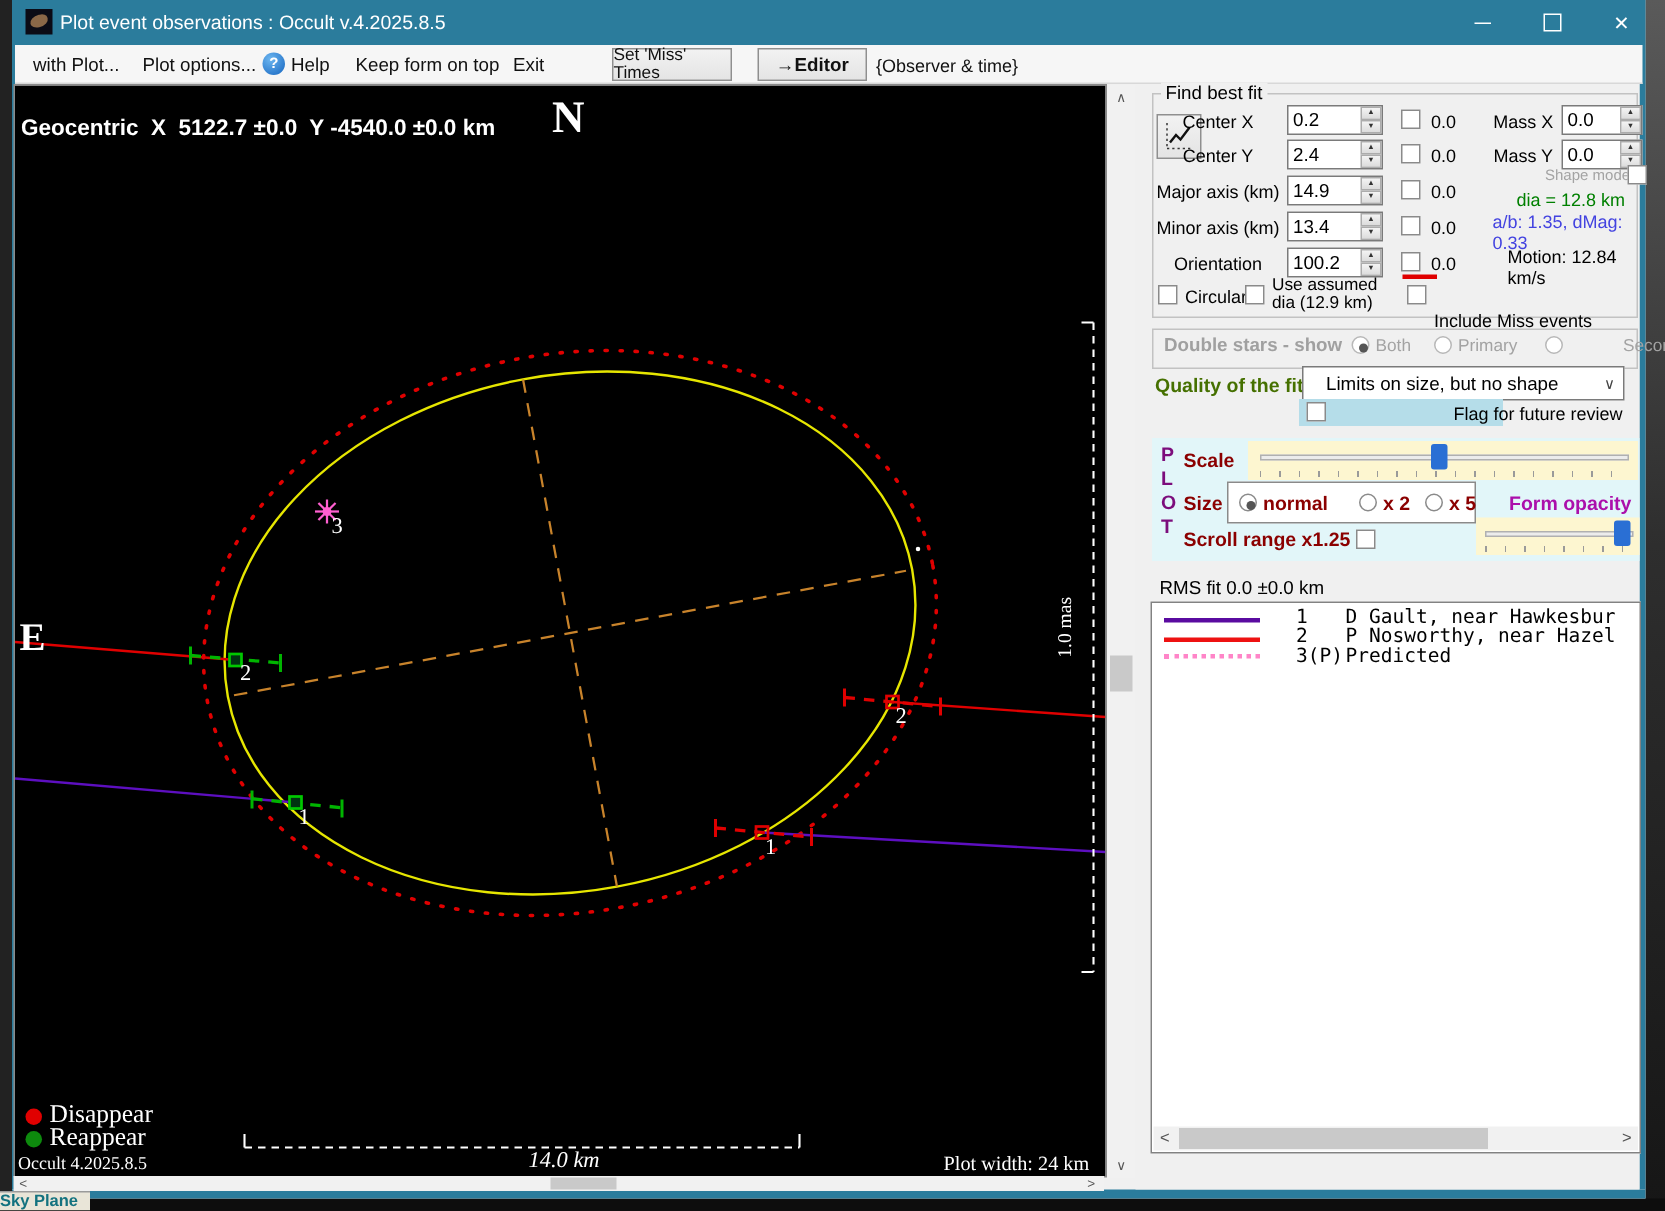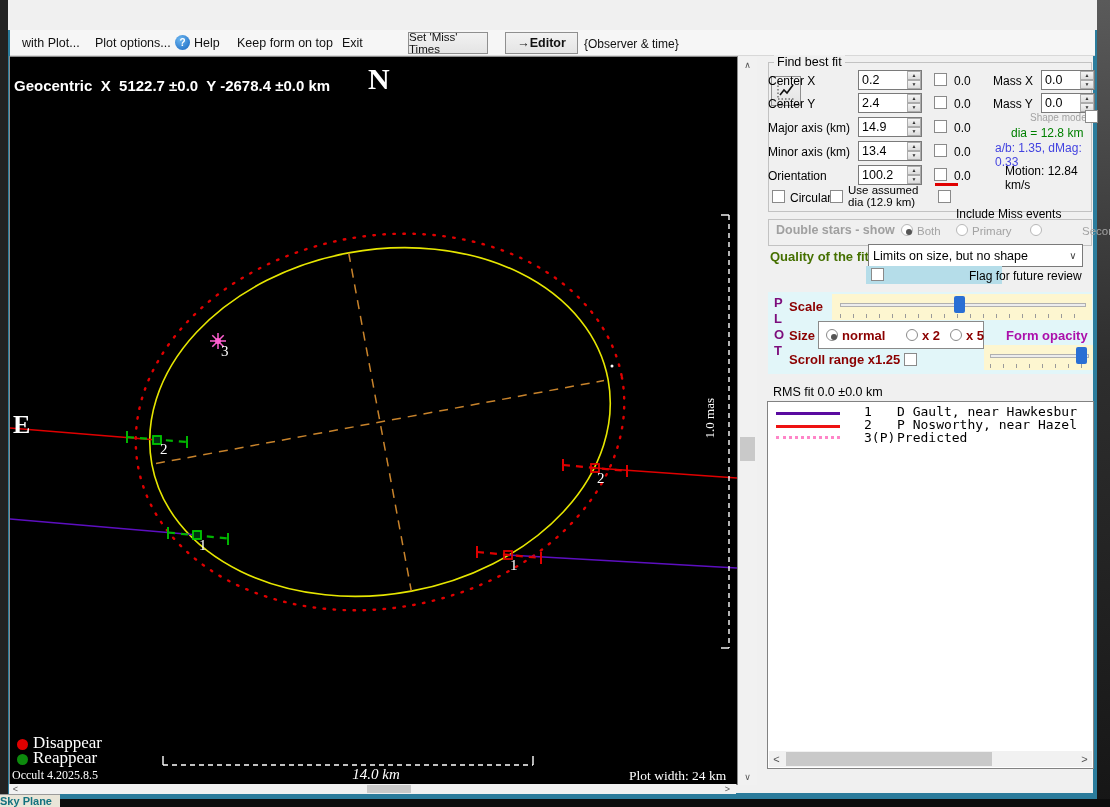--- a/index.html
+++ b/index.html
@@ -33,34 +33,34 @@
   .dot{width:11px;height:11px;border-radius:50%;}
   
   .sb{background:#f1f1f1;}
   .sbarrow{display:flex;align-items:center;justify-content:center;color:#555;font-size:9px;}
   .sbthumb{background:#c9c9c9;}
   
   .panelbg{left:749px;top:56px;width:336px;height:737px;background:#f0f0f0;}
   .gb{border:1px solid #c2c2c2;}
   .gbcap{background:#f0f0f0;padding:0 3px;font-size:12.5px;color:#000;}
   .lbl{font-size:12px;color:#000;}
-  .rlbl{font-size:12px;color:#000;text-align:left;}
+  .rlbl{font-size:12px;color:#000;text-align:center;}
   .tb{background:#fff;border:1px solid #7a7a7a;box-sizing:border-box;display:flex;}
   .tb .v{flex:1;font-size:12.5px;padding:2px 0 0 3px;color:#000;}
   .spin{width:14px;display:flex;flex-direction:column;}
   .spin div{flex:1;background:linear-gradient(#f4f4f4,#dcdcdc);border:1px solid #acacac;font-size:5px;line-height:7px;
             text-align:center;color:#333;overflow:hidden;}
   .cb{width:13px;height:13px;background:#fff;border:1px solid #8a8a8a;box-sizing:border-box;
       font:11px/10px "Liberation Sans",sans-serif;text-align:center;color:#7a7a7a;}
   .radio{width:12px;height:12px;border:1px solid #8a8a8a;border-radius:50%;background:#fff;box-sizing:border-box;}
   .radio.sel::after{content:"";position:absolute;left:2px;top:2px;width:6px;height:6px;border-radius:50%;background:#555;position:relative;display:block;margin:2px;}
   .radio.dis{border-color:#b8b8b8;}
   .graytxt{color:#a3a3a3;}
   .select{background:#fff;border:1px solid #7a7a7a;box-sizing:border-box;display:flex;align-items:center;font-size:12.5px;color:#000;}
-  .select .sv{flex:1;padding-left:4px;}
+  .select .sv{flex:1;padding-left:15px;}
   .select .ar{width:18px;text-align:center;color:#444;font-size:10px;}
   .plotpanel{background:#e2f6f9;}
   .sld{background:#fdf6d0;}
   .track{background:#ececec;border:1px solid #b0b0b0;height:2px;}
   .thumb{width:11px;height:17px;background:#2a6fd4;border-radius:2px;}
   .ticks{height:4px;background:repeating-linear-gradient(90deg,#9a9a9a 0 1px,transparent 1px 13px);}
   .maroon{color:#8b0000;font-weight:bold;font-size:13px;}
   .purple{color:#7c0d7c;font-weight:bold;font-size:13px;}
   .magenta{color:#ab0fab;font-weight:bold;font-size:13px;}
   .listbox{background:#fff;border:1px solid #828282;box-sizing:border-box;overflow:hidden;}
@@ -78,20 +78,35 @@
 
 <div id="screen">
 
 
   <div class="a desk"></div>
 
   <div class="a bstrip"></div>
 
   <div class="a win">
 
+    <div class="a titlebar">
+      <div class="a appicon">
+          <div class="bird"></div>
+        </div>
+      <div class="a title-text">Plot event observations : Occult v.4.2025.8.5</div>
+      <div class="a wbtn" style="left:960px;">
+          <div class="minbar"></div>
+        </div>
+      <div class="a wbtn" style="left:1007px;">
+          <div class="maxbox"></div>
+        </div>
+      <div class="a wbtn" style="left:1053px;">
+          <span>✕</span>
+        </div>
+    </div>
 
     <div class="a edge" style="left:0;top:30px;width:2px;height:763px;"></div>
     <div class="a edge" style="left:1085px;top:30px;width:4px;height:763px;"></div>
     <div class="a edge" style="left:0;top:793px;width:1089px;height:6px;"></div>
 
     <div class="a menubar"></div>
     <div class="a mitem" style="left:14px;">with Plot...</div>
     <div class="a mitem" style="left:87px;">Plot options...</div>
     <div class="a helpicon" style="left:167px;top:35px;">?</div>
     <div class="a mitem" style="left:186px;">Help</div>
@@ -147,21 +162,21 @@
         <line x1="153" y1="708" x2="523" y2="708" stroke="#fff" stroke-width="1.4" stroke-dasharray="5 4"></line>
         <line x1="153" y1="699" x2="153" y2="708" stroke="#fff" stroke-width="1.4"></line>
         <line x1="523" y1="699" x2="523" y2="708" stroke="#fff" stroke-width="1.4"></line>
 
         <line x1="719" y1="158" x2="719" y2="591" stroke="#fff" stroke-width="1.4" stroke-dasharray="5 4"></line>
         <line x1="711" y1="158" x2="719" y2="158" stroke="#fff" stroke-width="1.4"></line>
         <line x1="711" y1="591" x2="719" y2="591" stroke="#fff" stroke-width="1.4"></line>
       </svg>
     </div>
 
-    <div class="a ptitle ws" style="left:6px;top:77px;">Geocentric  X  5122.7 ±0.0  Y -2678.4 ±0.0 km</div>
+    <div class="a ptitle ws" style="left:6px;top:77px;">Geocentric  X  5122.7 ±0.0  Y -4540.0 ±0.0 km</div>
     <div class="a serifw" style="left:360px;top:62px;font-size:30px;font-weight:bold;">N</div>
     <div class="a serifw" style="left:5px;top:410px;font-size:26px;font-weight:bold;">E</div>
     <div class="a chlbl" style="left:152px;top:441px;">2</div>
     <div class="a chlbl" style="left:191px;top:537px;">1</div>
     <div class="a chlbl" style="left:589px;top:470px;">2</div>
     <div class="a chlbl" style="left:502px;top:557px;">1</div>
     <div class="a chlbl" style="left:213px;top:343px;">3</div>
     <div class="a mas" style="left:694px;top:398px;">1.0 mas</div>
     <div class="a dot" style="left:9px;top:739px;background:#e00000;"></div>
     <div class="a serifw" style="left:25px;top:733px;font-size:17px;">Disappear</div>

